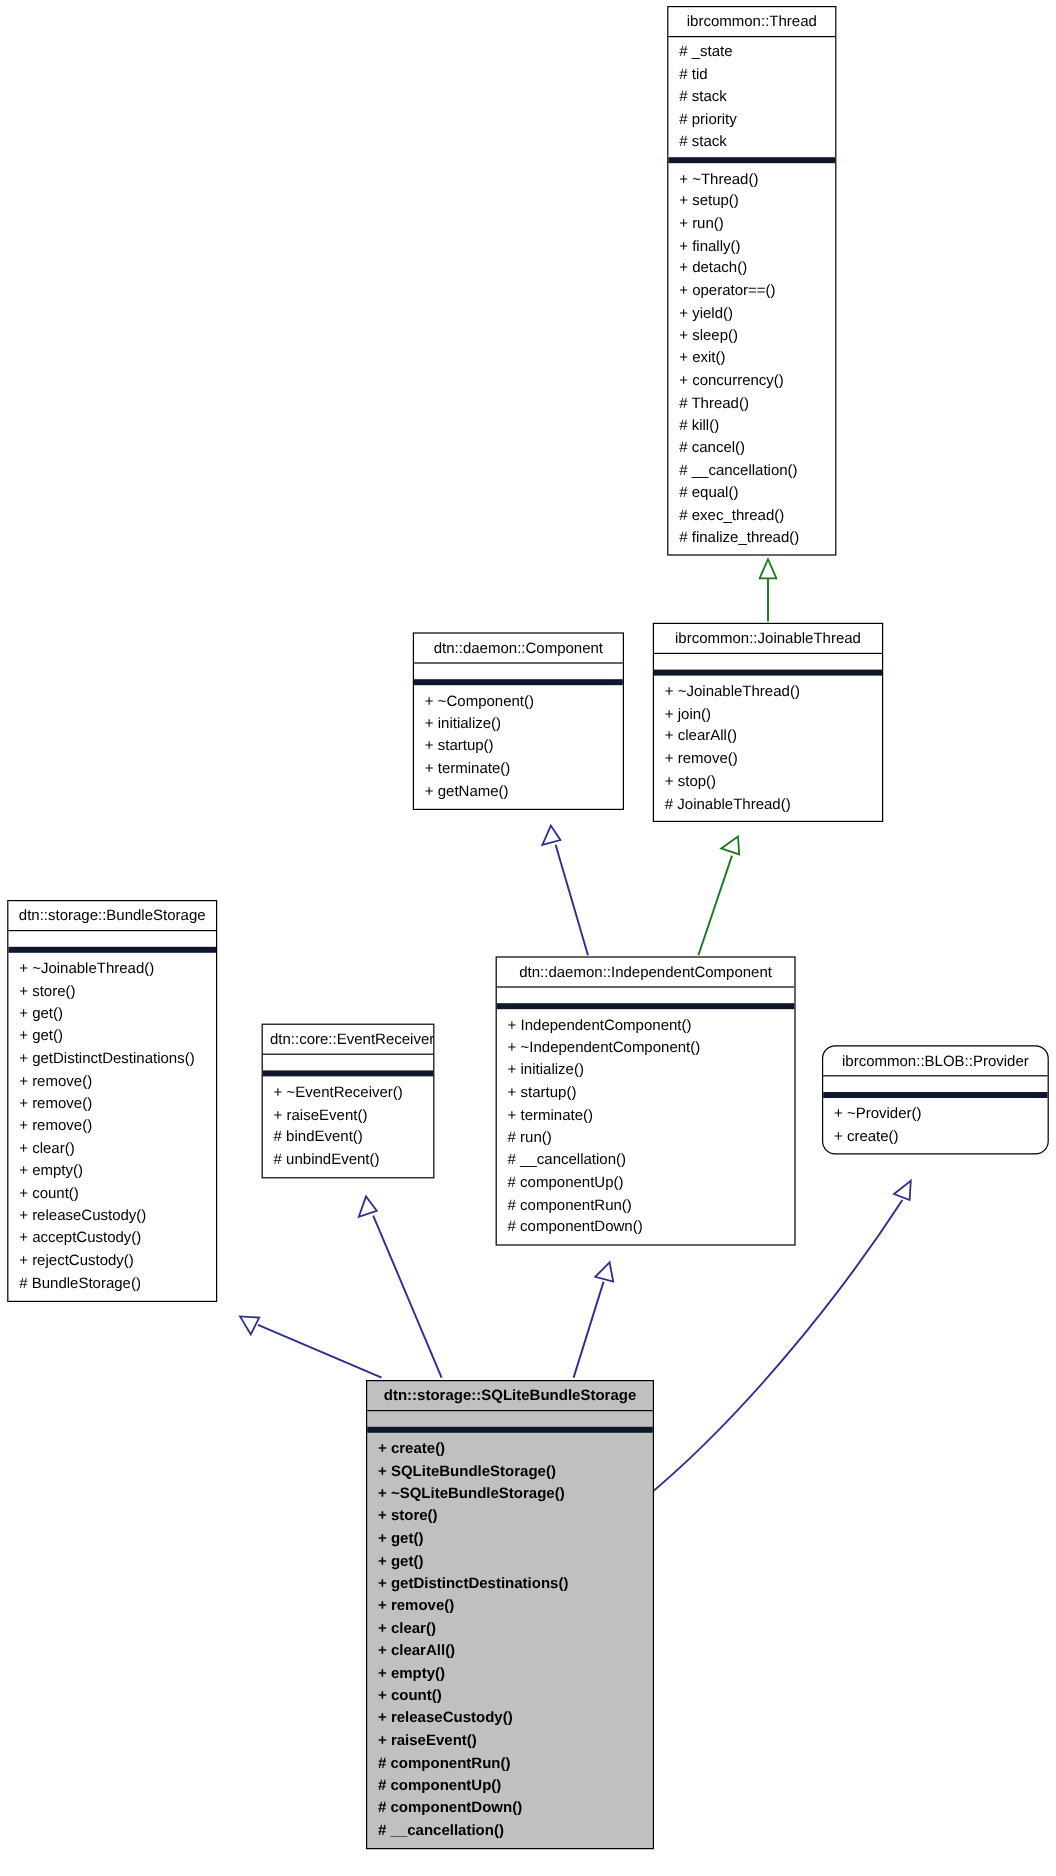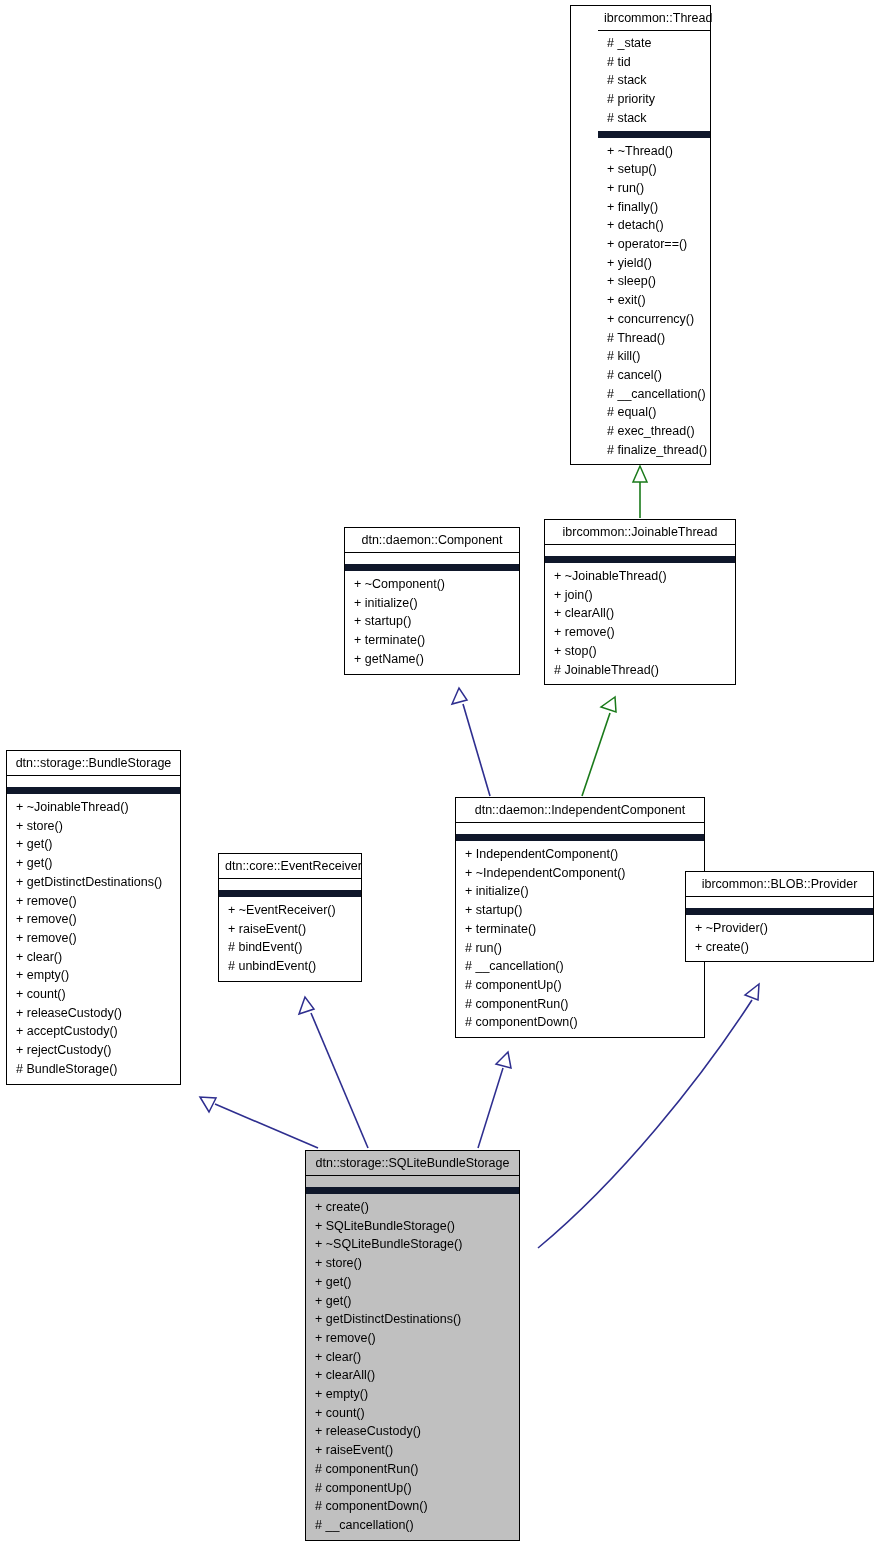--- a/index.html
+++ b/index.html
@@ -39,21 +39,21 @@
     text-align: center;
     font-size: 12.5px;
     color: #000000;
     padding: 5px 6px 5px 6px;
     white-space: nowrap;
     line-height: 14px;
     border-bottom: 1px solid #000000;
   }
   .uml-attrs {
     box-sizing: border-box;
-    border-bottom: 7px solid #0f172a;
+    border-bottom: 5px solid #0f172a;
     padding: 3px 0 3px 0;
     min-height: 12px;
   }
   .uml-attrs.empty {
     height: 18px;
     padding: 0;
   }
   .uml-ops {
     box-sizing: border-box;
     padding: 4px 0 5px 0;
@@ -102,21 +102,21 @@
       <line x1="478" y1="1148" x2="503" y2="1068" stroke="#2e2e8f" stroke-width="1.6"></line>
       <polygon points="508,1052 496,1064 511,1068" fill="#ffffff" stroke="#2e2e8f" stroke-width="1.5"></polygon>
     </g>
 
     <g>
       <path d="M 538,1248 C 620,1180 700,1080 752,1000" fill="none" stroke="#2e2e8f" stroke-width="1.6"></path>
       <polygon points="759,984 745,995 758,1000" fill="#ffffff" stroke="#2e2e8f" stroke-width="1.5"></polygon>
     </g>
   </svg>
 
-  <div class="uml-box" style="left:570px; top:5px; width:141px;padding-left:27px;">
+  <div class="uml-box" style="left:556px; top:5px; width:141px;">
     <div class="uml-title">ibrcommon::Thread</div>
     <div class="uml-attrs">
       <div class="uml-row"># _state</div>
       <div class="uml-row"># tid</div>
       <div class="uml-row"># stack</div>
       <div class="uml-row"># priority</div>
       <div class="uml-row"># stack</div>
     </div>
     <div class="uml-ops">
       <div class="uml-row">+ ~Thread()</div>
@@ -190,47 +190,47 @@
     <div class="uml-title">dtn::core::EventReceiver</div>
     <div class="uml-attrs empty"></div>
     <div class="uml-ops">
       <div class="uml-row">+ ~EventReceiver()</div>
       <div class="uml-row">+ raiseEvent()</div>
       <div class="uml-row"># bindEvent()</div>
       <div class="uml-row"># unbindEvent()</div>
     </div>
   </div>
 
-  <div class="uml-box" style="left:413px; top:797px; width:250px;margin-left:42px;">
+  <div class="uml-box" style="left:413px; top:797px; width:250px;">
     <div class="uml-title">dtn::daemon::IndependentComponent</div>
     <div class="uml-attrs empty"></div>
     <div class="uml-ops">
       <div class="uml-row">+ IndependentComponent()</div>
       <div class="uml-row">+ ~IndependentComponent()</div>
       <div class="uml-row">+ initialize()</div>
       <div class="uml-row">+ startup()</div>
       <div class="uml-row">+ terminate()</div>
       <div class="uml-row"># run()</div>
       <div class="uml-row"># __cancellation()</div>
       <div class="uml-row"># componentUp()</div>
       <div class="uml-row"># componentRun()</div>
       <div class="uml-row"># componentDown()</div>
     </div>
   </div>
 
-  <div class="uml-box" style="left:685px; top:871px; width:189px;">
+  <div class="uml-box" style="left:685px; top:871px; width:189px;border-radius:11px;">
     <div class="uml-title">ibrcommon::BLOB::Provider</div>
     <div class="uml-attrs empty"></div>
     <div class="uml-ops">
       <div class="uml-row">+ ~Provider()</div>
       <div class="uml-row">+ create()</div>
     </div>
   </div>
 
-  <div class="uml-box highlight" style="left:305px; top:1150px; width:215px;">
+  <div class="uml-box highlight" style="left:305px; top:1150px; width:240px;font-weight:bold;">
     <div class="uml-title">dtn::storage::SQLiteBundleStorage</div>
     <div class="uml-attrs empty"></div>
     <div class="uml-ops">
       <div class="uml-row">+ create()</div>
       <div class="uml-row">+ SQLiteBundleStorage()</div>
       <div class="uml-row">+ ~SQLiteBundleStorage()</div>
       <div class="uml-row">+ store()</div>
       <div class="uml-row">+ get()</div>
       <div class="uml-row">+ get()</div>
       <div class="uml-row">+ getDistinctDestinations()</div>

